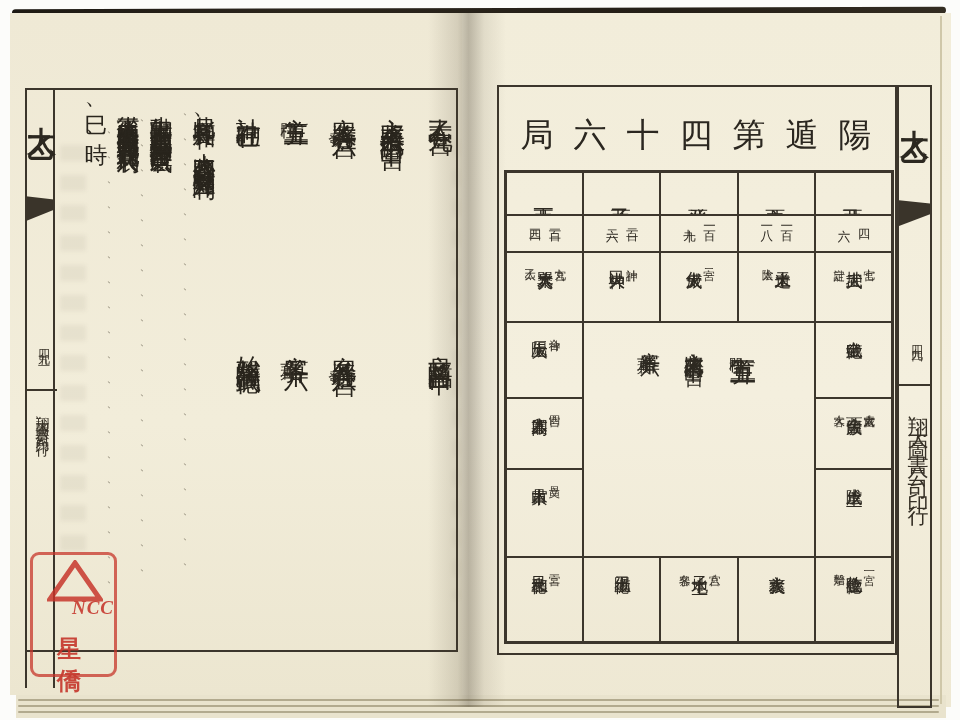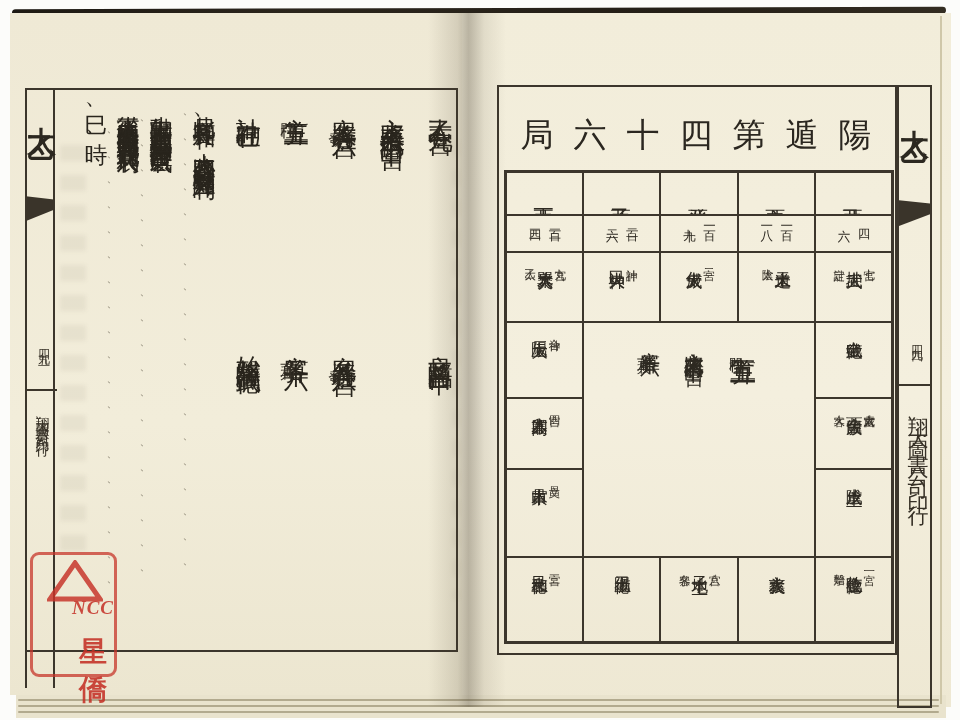--- a/index.html
+++ b/index.html
@@ -58,22 +58,22 @@
   .t-center .big { font-size:26px; letter-spacing:2px; }
   .t-center .mid { font-size:20px; letter-spacing:1.5px; }
   .t-center .cnote { font-size:14px; letter-spacing:1px; position:relative; left:-7px; top:5px; }
 
   
   .stamp { position:absolute; left:30px; top:552px; width:87px; height:125px;
     border:3.5px solid rgba(199,52,41,.8); border-radius:9px; opacity:.93; z-index:5; }
   .stamp-ncc { position:absolute; left:0; top:42px; width:100%; text-align:right;
     font-size:19px; font-style:italic; font-weight:bold; color:rgba(196,48,38,.92);
     font-family:"Liberation Serif",serif; letter-spacing:1px; }
-  .stamp-cn { position:absolute; left:0; top:78px; width:100%; text-align:right;
-    font-size:28px; font-weight:bold; color:rgba(196,48,38,.95); letter-spacing:7px; padding-left:24px; }
+  .stamp-cn { position:absolute; left:0; top:78px; width:100%; text-align:left;
+    font-size:24px; font-weight:bold; color:rgba(196,48,38,.95); letter-spacing:7px; padding-left:24px; }
 </style>
 </head>
 <body>
 
 <div class="screen">
 
   <div class="book-top-edge"></div>
   <div class="page-left"></div>
   <div class="page-right"></div>
 

